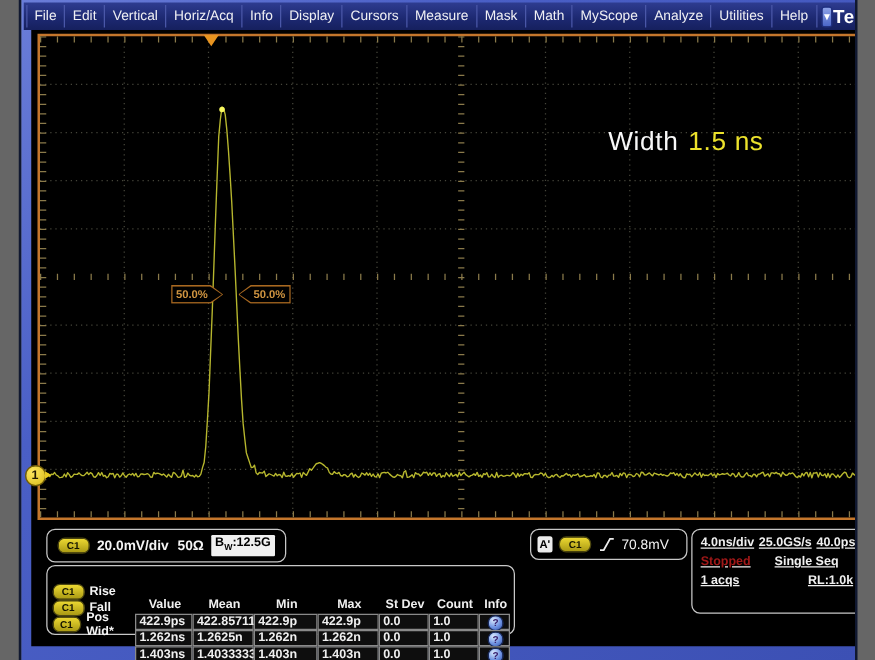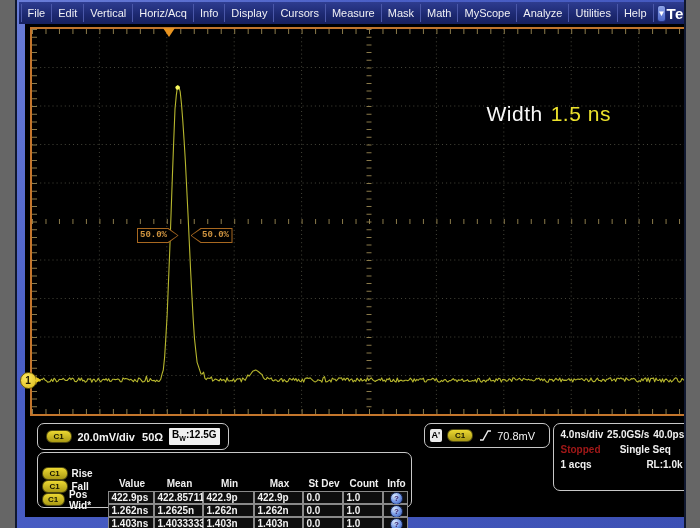--- a/index.html
+++ b/index.html
@@ -25,21 +25,21 @@
   .graticule{position:absolute;left:13px;top:27px;width:678px;height:389px;
     border:2px solid #c4762c;box-sizing:border-box;background:#000;}
   #scope-svg{position:absolute;left:0;top:0;}
   .width-note{position:absolute;left:455px;top:73px;font-size:21px;font-weight:normal;color:#f8f8f8;
     letter-spacing:.5px;white-space:nowrap;}
   .width-note .val{color:#ece22c;margin-left:8px;}
   .trig-pos{position:absolute;left:131px;top:-1px;width:0;height:0;
     border-left:6px solid transparent;border-right:6px solid transparent;border-top:9px solid #e89420;}
   .trig-level{position:absolute;right:3px;top:209px;width:0;height:0;
     border-top:5px solid transparent;border-bottom:5px solid transparent;border-right:10px solid #e8e020;}
-  .ref-marker{position:absolute;width:42px;height:15px;font-family:Liberation Mono, monospace;}
+  .ref-marker{position:absolute;width:42px;height:15px;}
   .ref-marker .shape{position:absolute;inset:0;background:#a86820;}
   .ref-marker .inner{position:absolute;inset:1px;background:#000;}
   .ref-left .shape,.ref-left .inner{clip-path:polygon(0 0,76% 0,100% 50%,76% 100%,0 100%);}
   .ref-right .shape,.ref-right .inner{clip-path:polygon(24% 0,100% 0,100% 100%,24% 100%,0 50%);}
   .ref-marker .txt{position:absolute;top:0;width:34px;text-align:center;font-size:9px;
     font-weight:bold;color:#cf9440;line-height:15px;}
   .ref-left .txt{left:0;}
   .ref-right .txt{right:0;}
   .ref-left{left:105px;top:199px;}
   .ref-right{left:159px;top:199px;}
@@ -58,21 +58,21 @@
   .vert-box .imp{color:#f4f4f4;font-size:11px;font-weight:bold;margin-left:auto;}
   .bw-chip{background:#f0f0f0;color:#000;font-size:10px;font-weight:bold;padding:0 3px;
     border-radius:1px;line-height:13px;}
   .bw-chip sub{font-size:7px;}
   .trig-box{left:407px;top:423px;width:126px;height:25px;display:flex;align-items:center;padding:0 5px;gap:5px;}
   .achip{background:#ececec;color:#000;font-size:9px;font-weight:bold;padding:0 2px;
     border-radius:2px;line-height:13px;}
   .trig-box .lvl{color:#f4f4f4;font-size:11px;font-weight:normal;}
   .acq-box{left:536px;top:423px;width:152px;height:68px;padding:3px 7px;box-sizing:border-box;
     font-size:10px;font-weight:bold;color:#f0f0f0;}
-  .acq-line{display:flex;align-items:center;height:15px;white-space:nowrap;}
+  .acq-line{display:flex;align-items:center;height:15px;white-space:nowrap;text-decoration:underline;}
   .acq-line .sp{flex:1;}
   .stopped{color:#a01818;text-align:center;}
   .arrow-dn{color:#e8d020;font-size:13px;line-height:13px;}
   .acq-time{color:#d89018;}
   .acq-date{margin-left:10px;}
   
   .meas-box{left:20px;top:452px;width:375px;height:56px;padding:1px 2px;}
   .m-row{display:flex;align-items:center;height:13px;}
   .m-head{font-size:10px;font-weight:bold;color:#f4f4f4;text-align:center;}
   .m-label{width:68px;display:flex;align-items:center;gap:4px;color:#f4f4f4;

